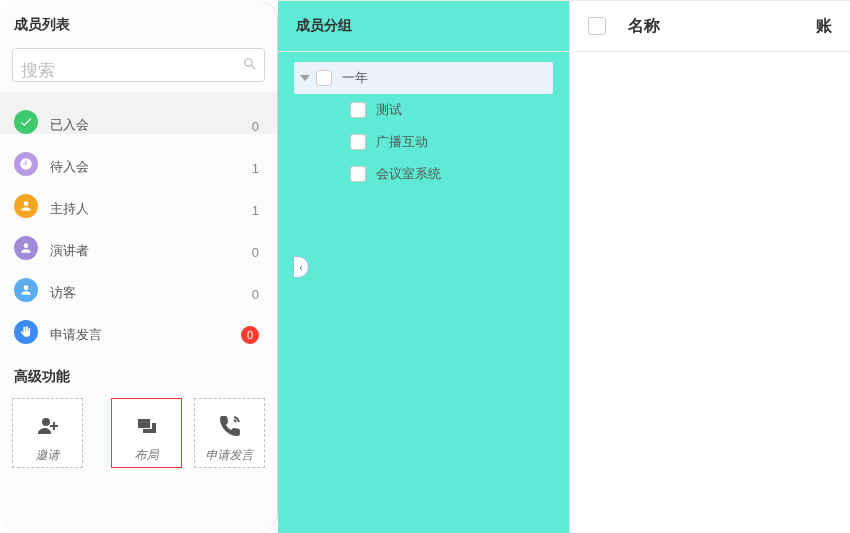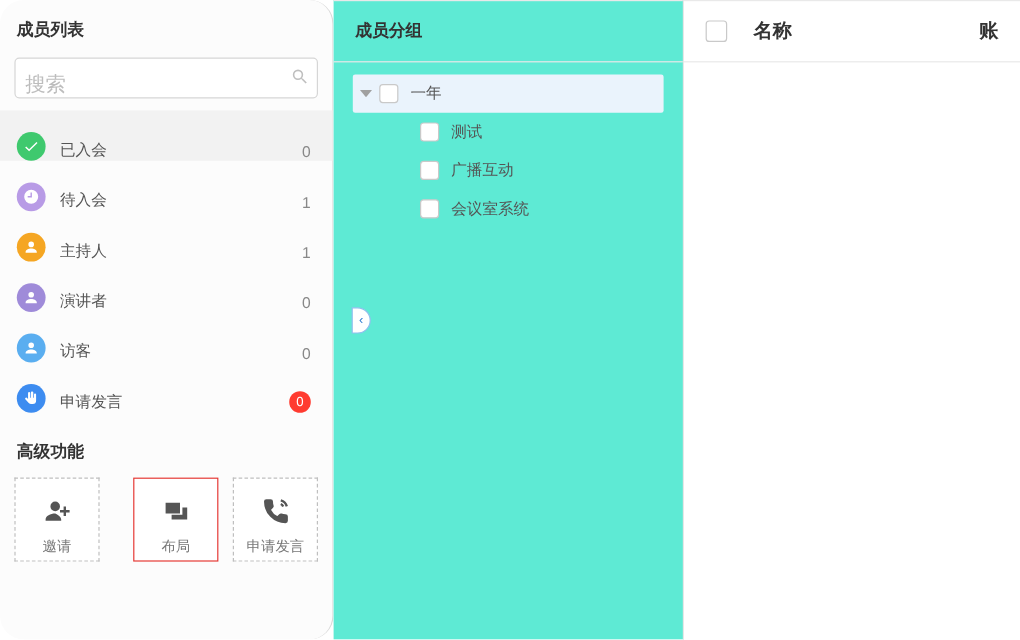--- a/index.html
+++ b/index.html
@@ -89,20 +89,21 @@
     padding: 0 12px 8px 12px;
   }
   .func-card {
     width: 76px; height: 70px;
     border: 1px dashed #bfbfbf;
     display: flex; flex-direction: column;
     align-items: center; justify-content: flex-start;
     padding-top: 12px;
     cursor: pointer;
     background: #fff;
+    font-style: italic;
   }
   .func-card.highlight { border: 1px solid #e53935; margin-left: 16px; }
   .func-icon { color: #555; height: 30px; display: flex; align-items: center; justify-content: center; }
   .func-icon svg { width: 28px; height: 24px; fill: #555; }
   .func-label { font-size: 12px; color: #777; margin-top: 6px; }
 
   
   .collapse-handle {
     position: absolute;
     left: 293px;

